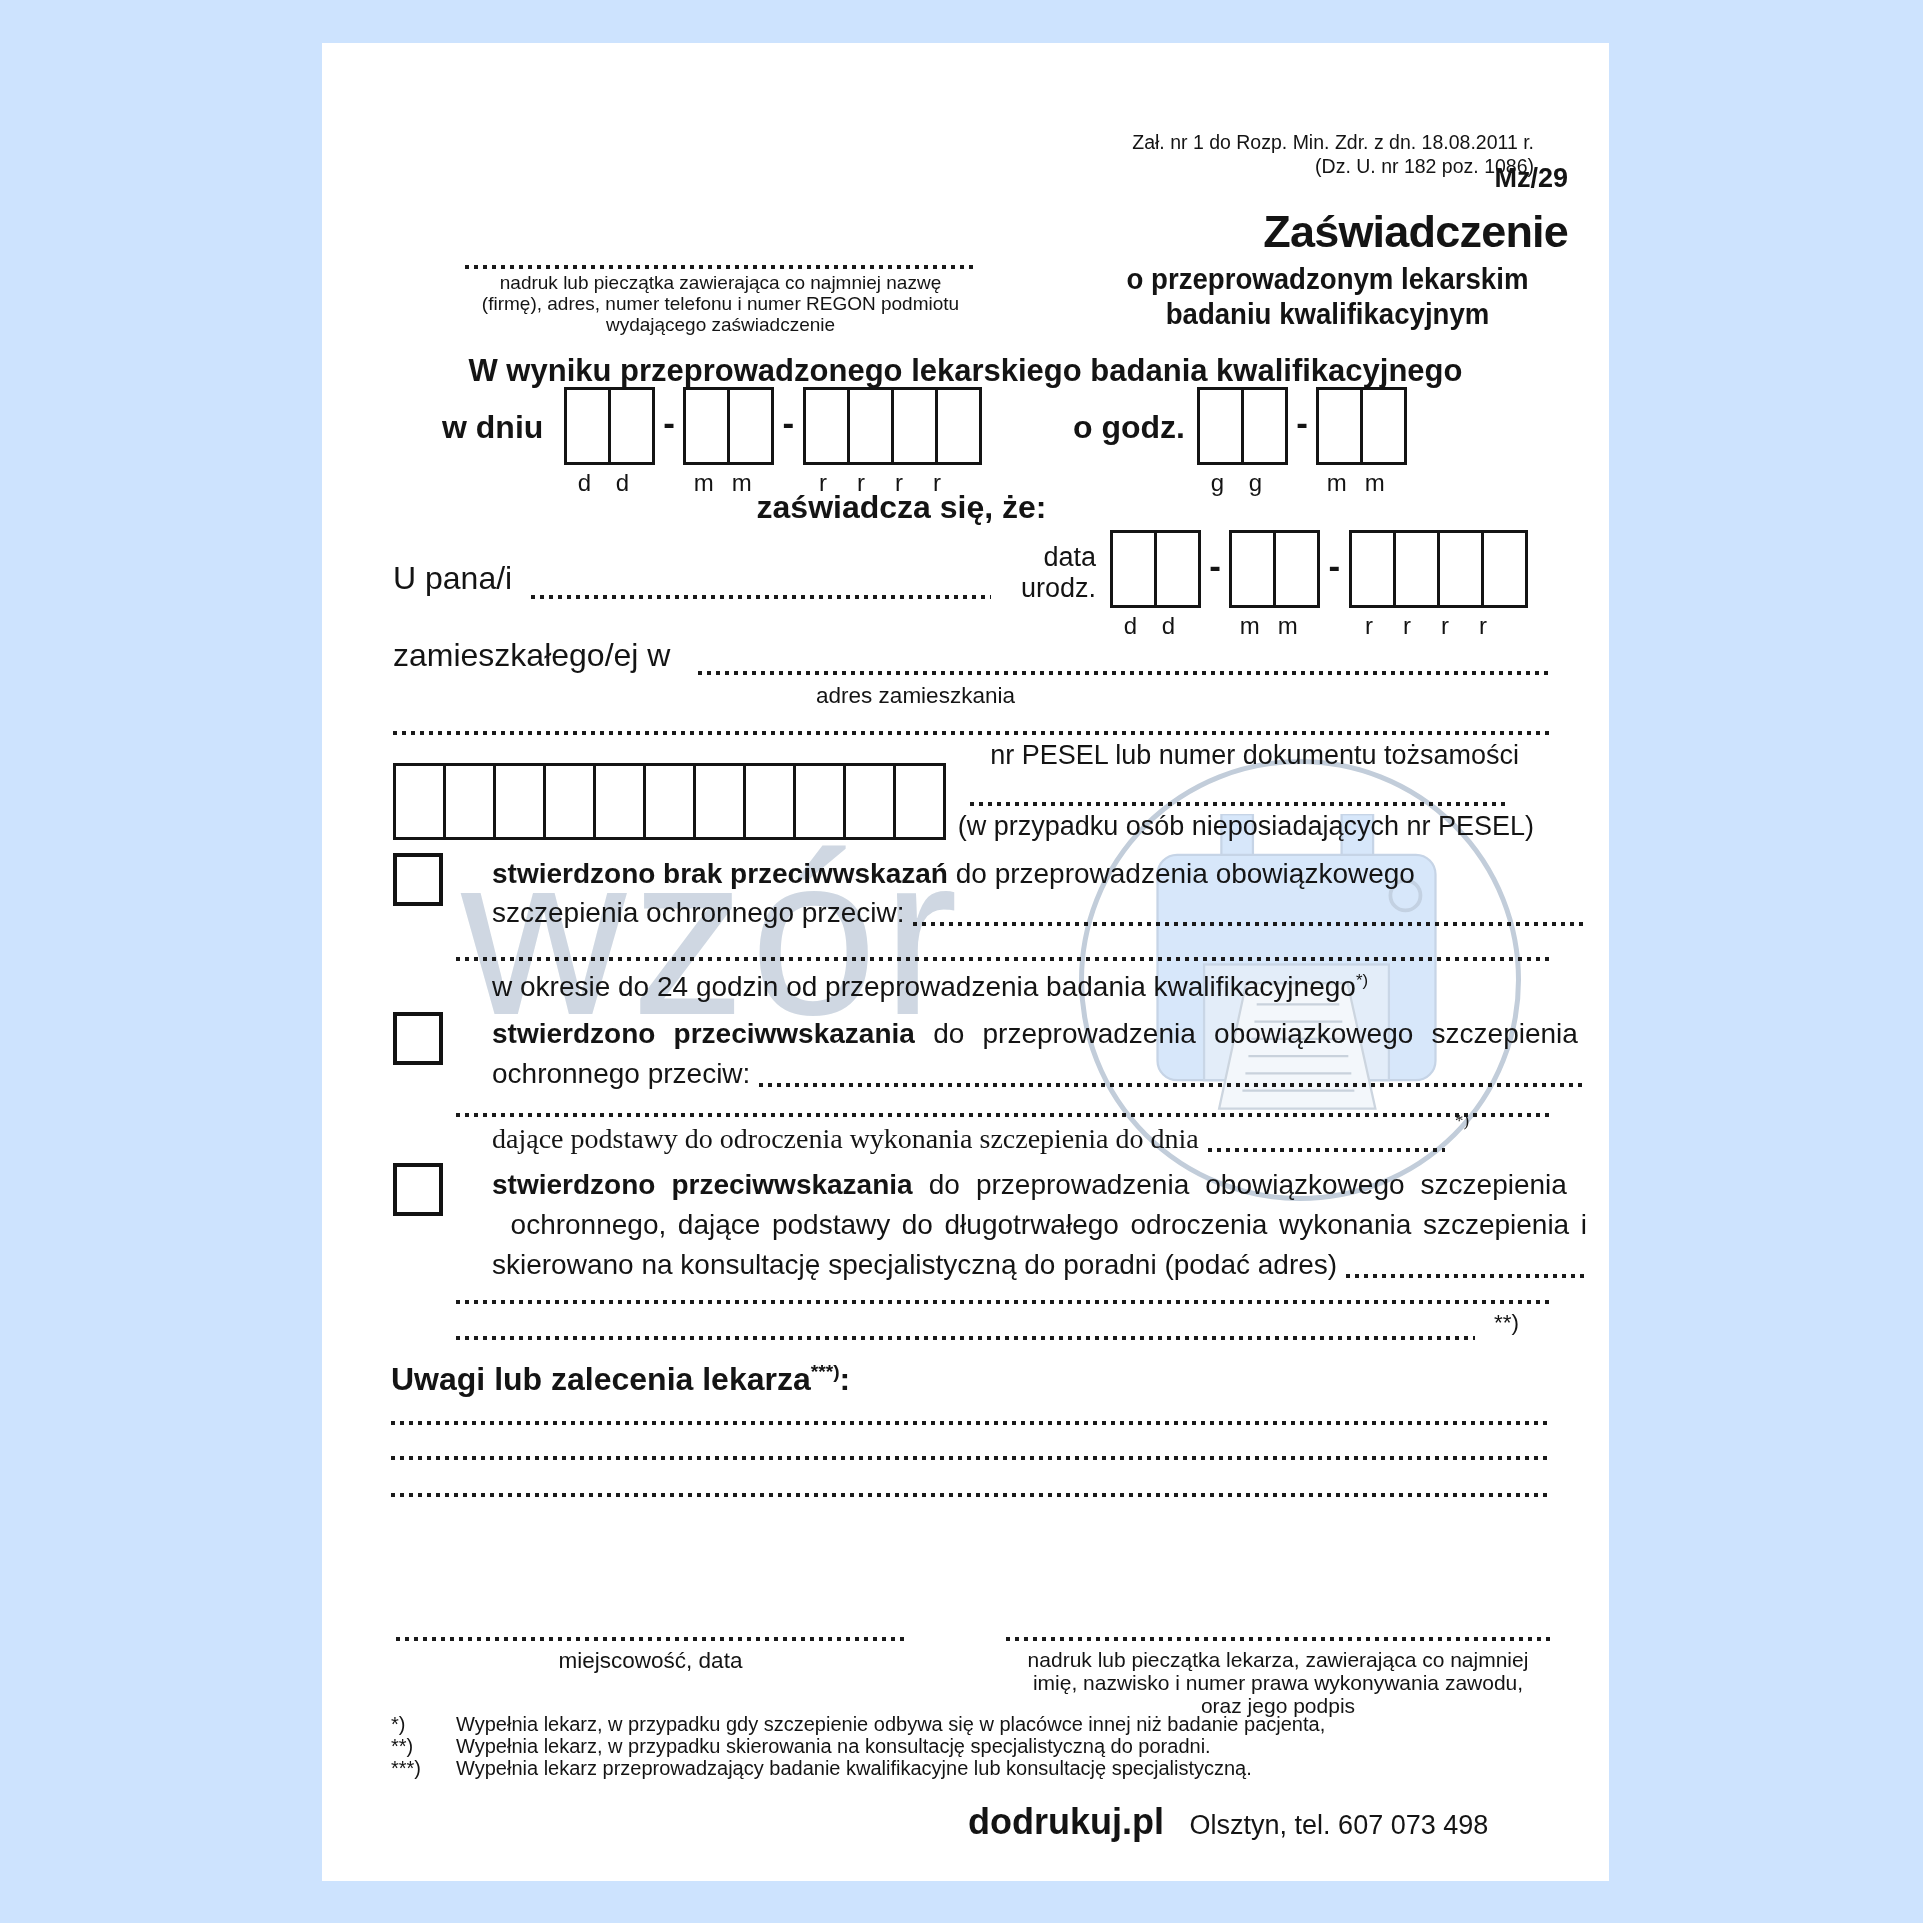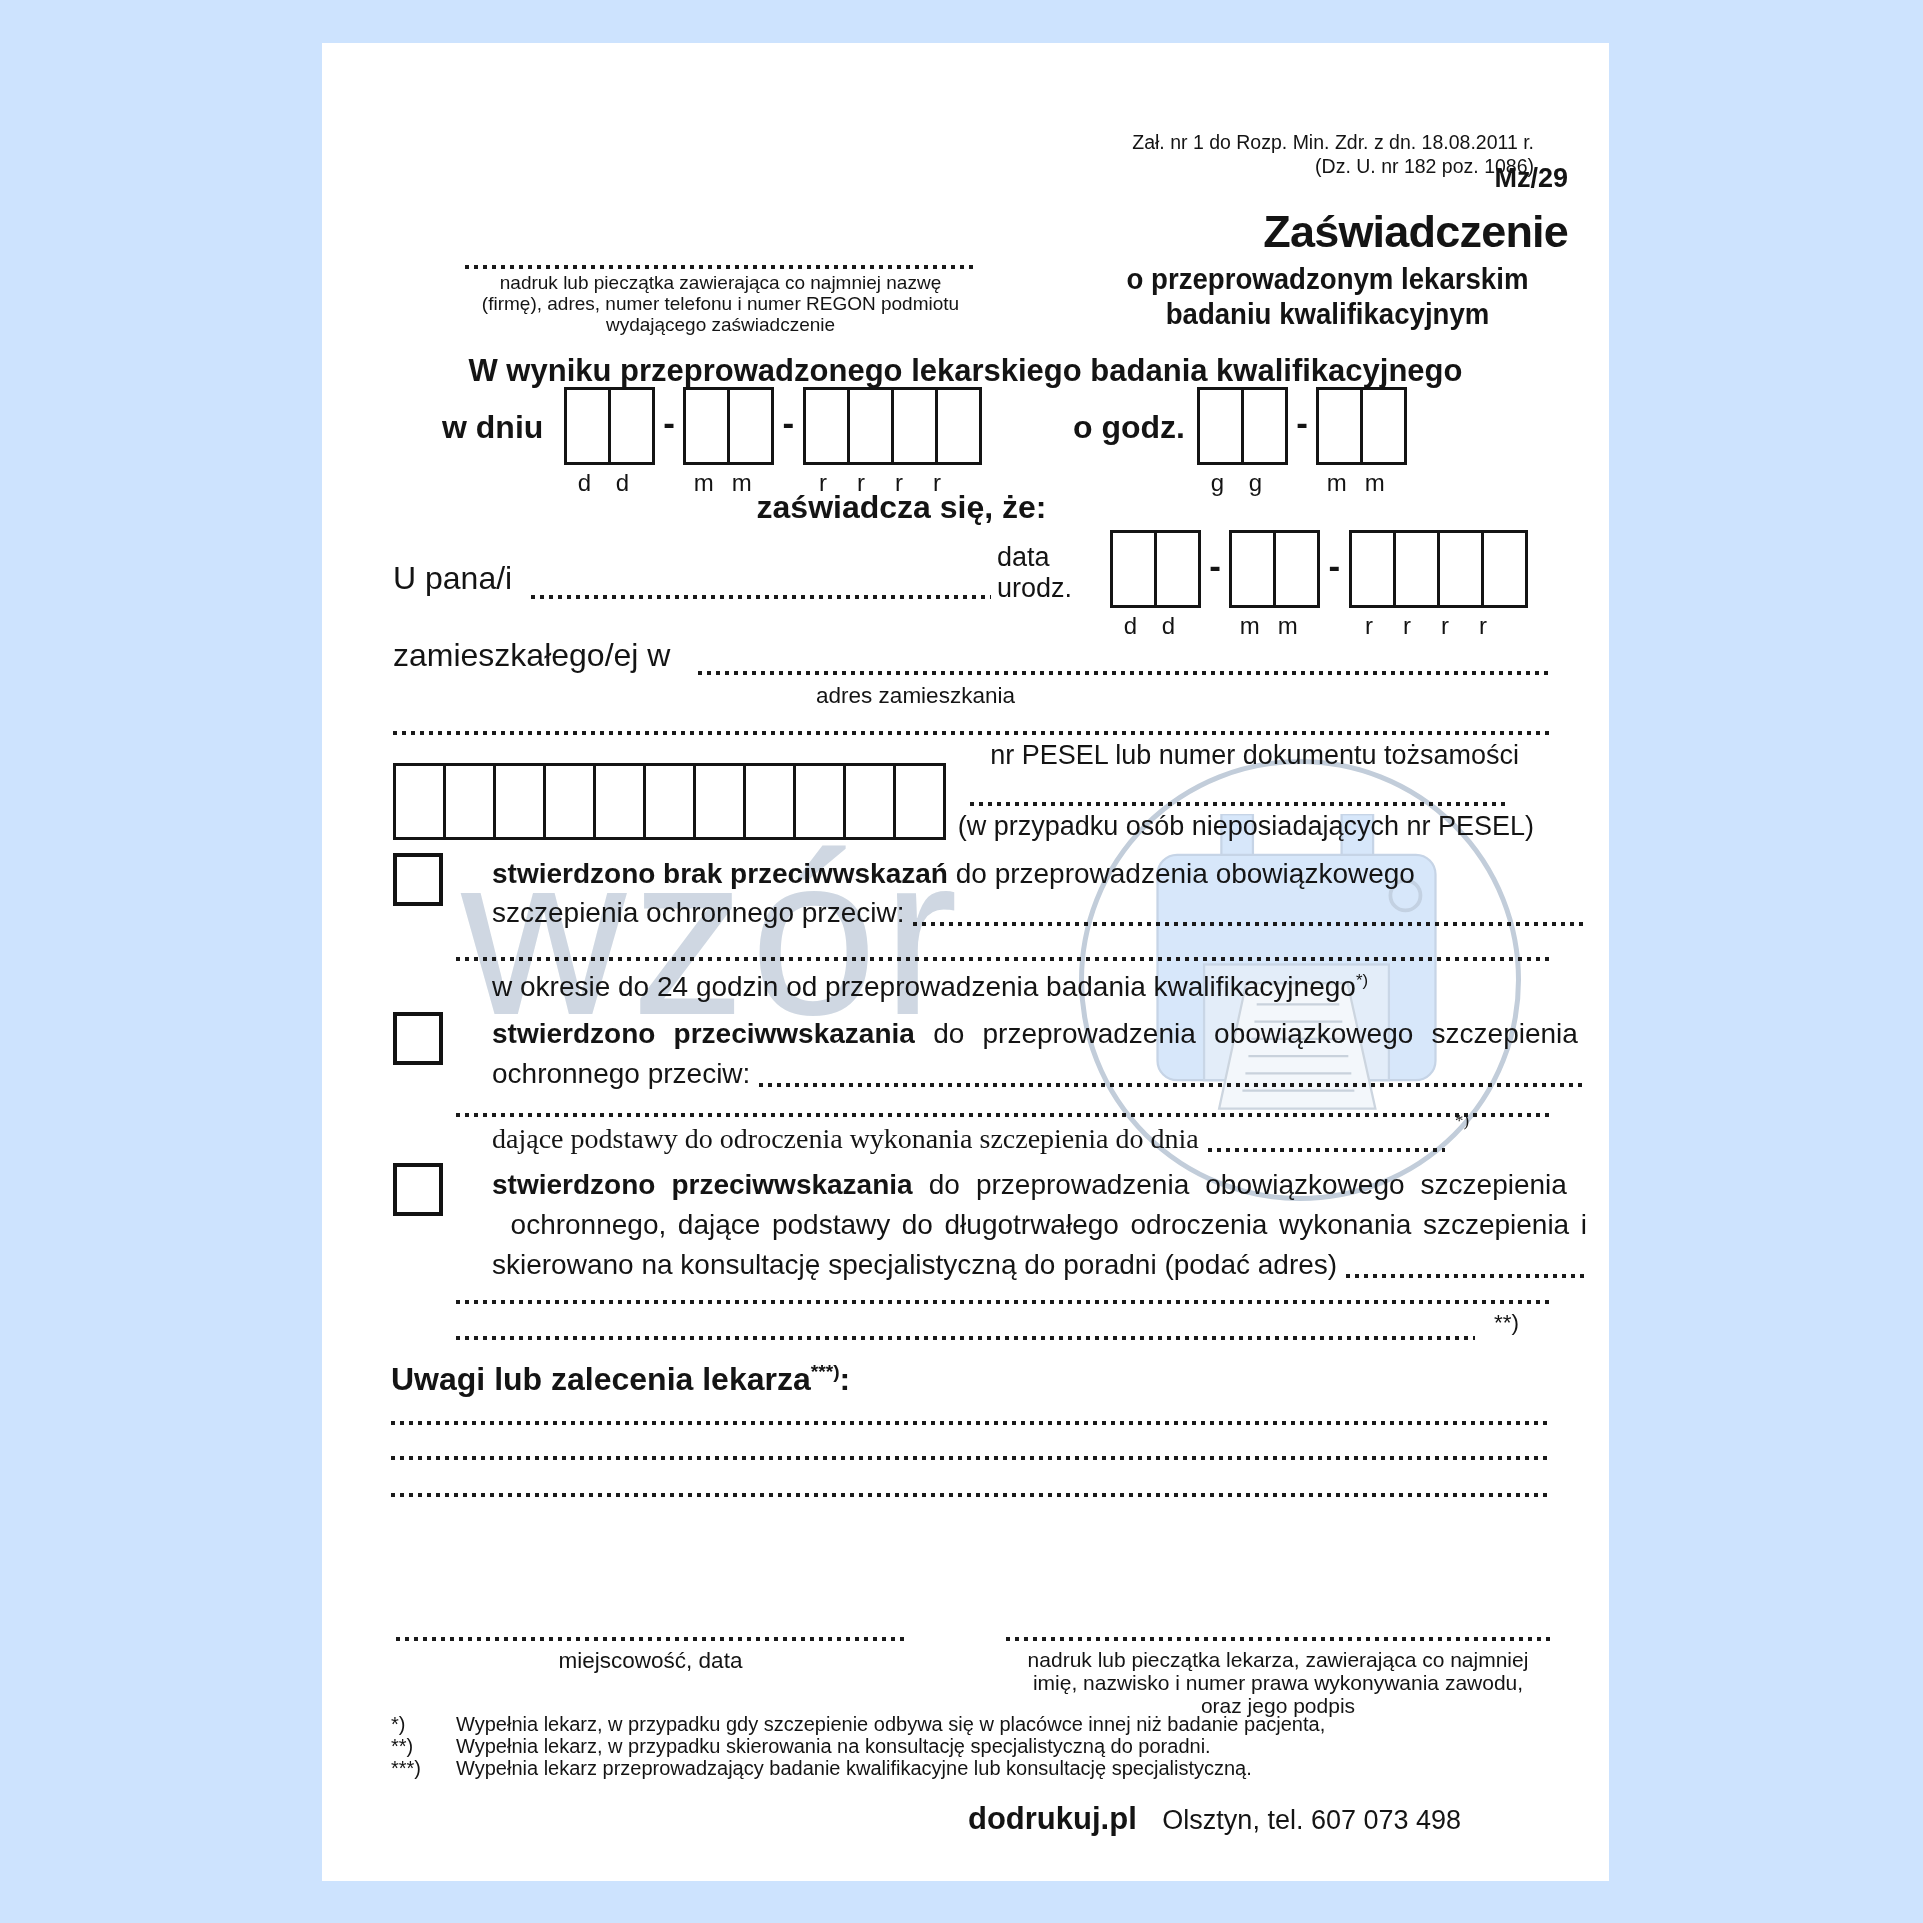--- a/index.html
+++ b/index.html
@@ -167,21 +167,21 @@
           <span>m</span>
           <span>m</span>
         </div>
     </div>
   </div>
 
   <div class="abs b" style="left:0;right:128px;top:446px;text-align:center;font-size:32px;">zaświadcza się, że:</div>
 
   <div class="abs" style="left:71px;top:517px;font-size:32px;">U pana/i</div>
   <div class="dot" style="left:209px;top:552px;width:460px;"></div>
-  <div class="abs" style="left:675px;top:499px;width:99px;font-size:27px;line-height:31px;">
+  <div class="abs" style="left:675px;top:499px;width:99px;text-align:right;font-size:27px;line-height:31px;">
     <div>data</div>
     <div>urodz.</div>
   </div>
   <div class="abs strip" style="left:788px;top:487px;">
     <div class="grp">
       <div class="cells">
           <div class="cell"></div>
           <div class="cell"></div>
         </div>
       <div class="lets">
@@ -284,18 +284,18 @@
     <div>nadruk lub pieczątka lekarza, zawierająca co najmniej</div>
     <div>imię, nazwisko i numer prawa wykonywania zawodu,</div>
     <div>oraz jego podpis</div>
   </div>
 
   <div class="abs" style="left:69px;top:1670px;width:1160px;font-size:20px;"><span class="fnm">*)</span><span>Wypełnia lekarz, w przypadku gdy szczepienie odbywa się w placówce innej niż badanie pacjenta,</span></div>
   <div class="abs" style="left:69px;top:1692px;width:1160px;font-size:20px;"><span class="fnm">**)</span><span>Wypełnia lekarz, w przypadku skierowania na konsultację specjalistyczną do poradni.</span></div>
   <div class="abs" style="left:69px;top:1714px;width:1160px;font-size:20px;"><span class="fnm">***)</span><span>Wypełnia lekarz przeprowadzający badanie kwalifikacyjne lub konsultację specjalistyczną.</span></div>
 
   <div class="abs" style="left:646px;top:1758px;display:flex;align-items:baseline;gap:25.6px;">
-    <span class="b" style="font-size:31px;">dodrukuj.pl</span>
+    <span class="b" style="font-size:36px;">dodrukuj.pl</span>
     <span style="font-size:27px;">Olsztyn, tel. 607 073 498</span>
   </div>
 
 </div>
 
 
 </body></html>

